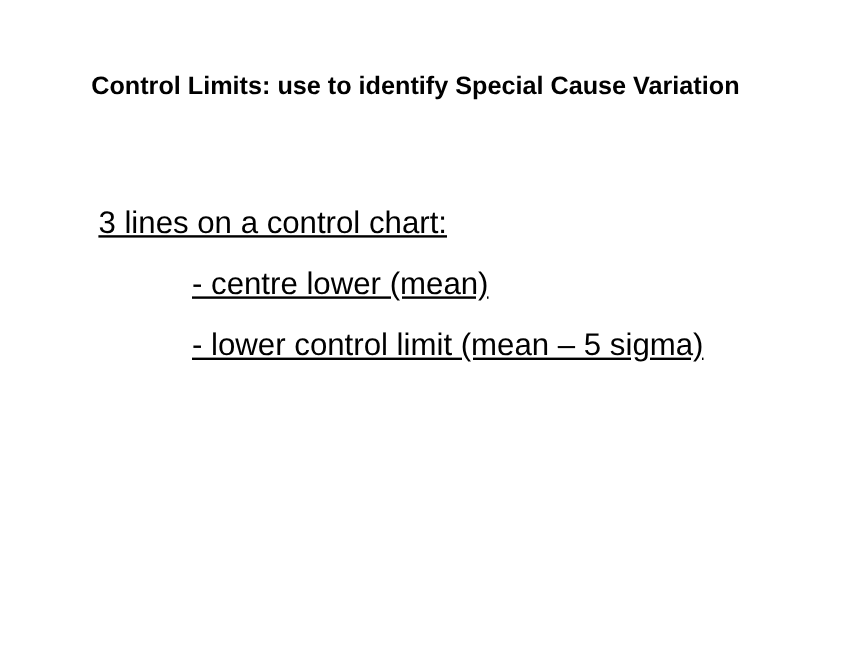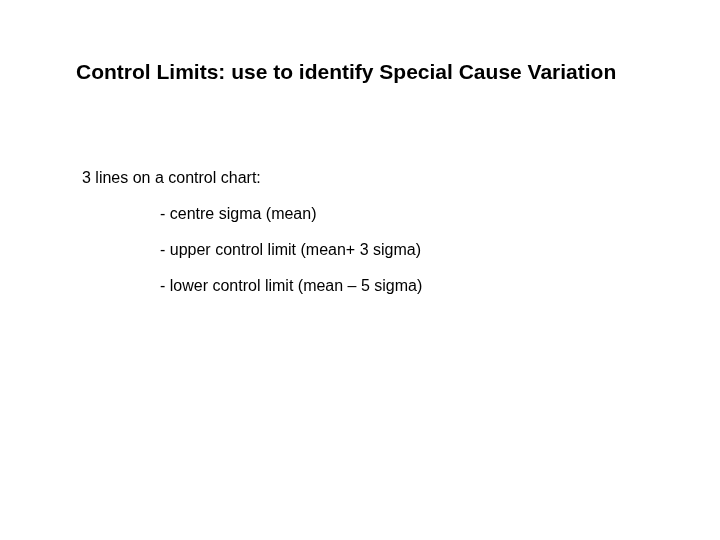--- a/index.html
+++ b/index.html
@@ -19,33 +19,33 @@
       position: absolute;
       top: 24px;
       left: 40px;
       font-size: 21px;
       font-weight: bold;
     }
     .body-text {
       position: absolute;
       top: 118px;
       left: 34px;
-      font-size: 16px;
+      font-size: 26px;
       line-height: 1.5;
+      text-decoration: underline;
     }
     .intro-line {
       margin-bottom: 2px;
     }
     .bullet-line {
       padding-left: 78px;
     }
   </style>
 </head>
 <body>
 
 <div class="title">Control Limits: use to identify Special Cause Variation</div>
 
 <div class="body-text">
   <div class="intro-line">3 lines on a control chart:</div>
-  <div class="bullet-line">- centre sigma (mean)</div>
-  <div class="bullet-line">- upper control limit (mean+ 3 sigma)</div>
+  <div class="bullet-line">- centre lower (mean)</div>
   <div class="bullet-line">- lower control limit (mean – 5 sigma)</div>
 </div>
 
 </body></html>

